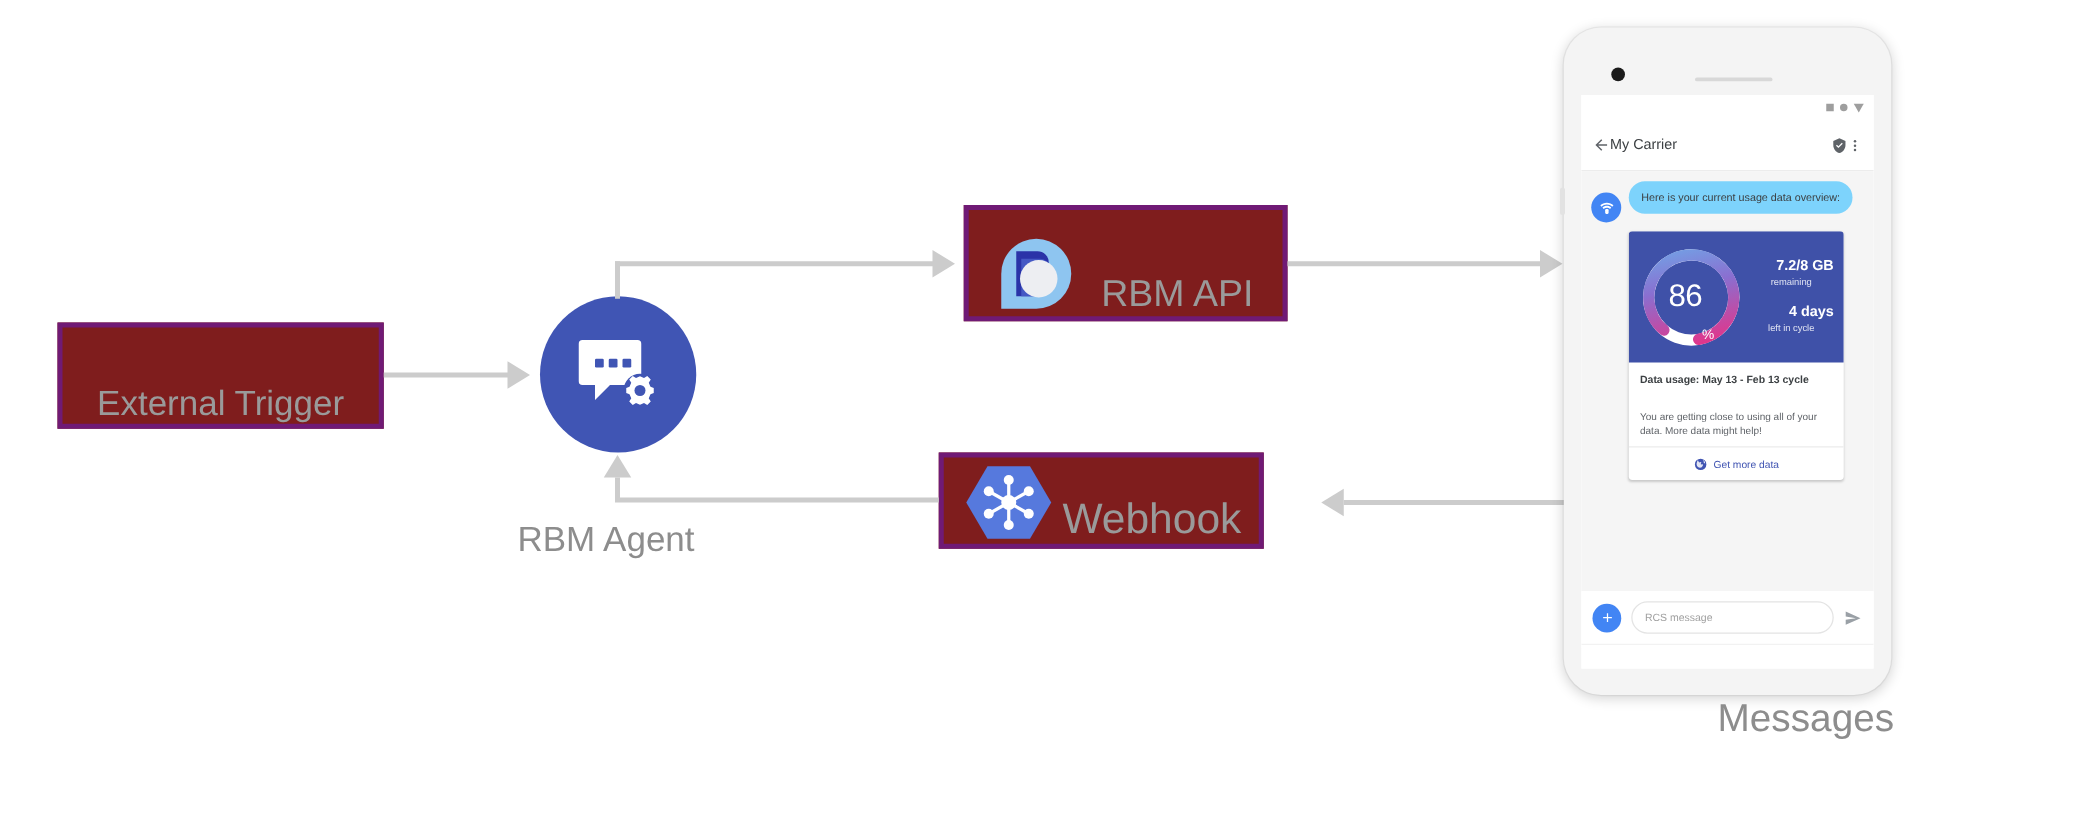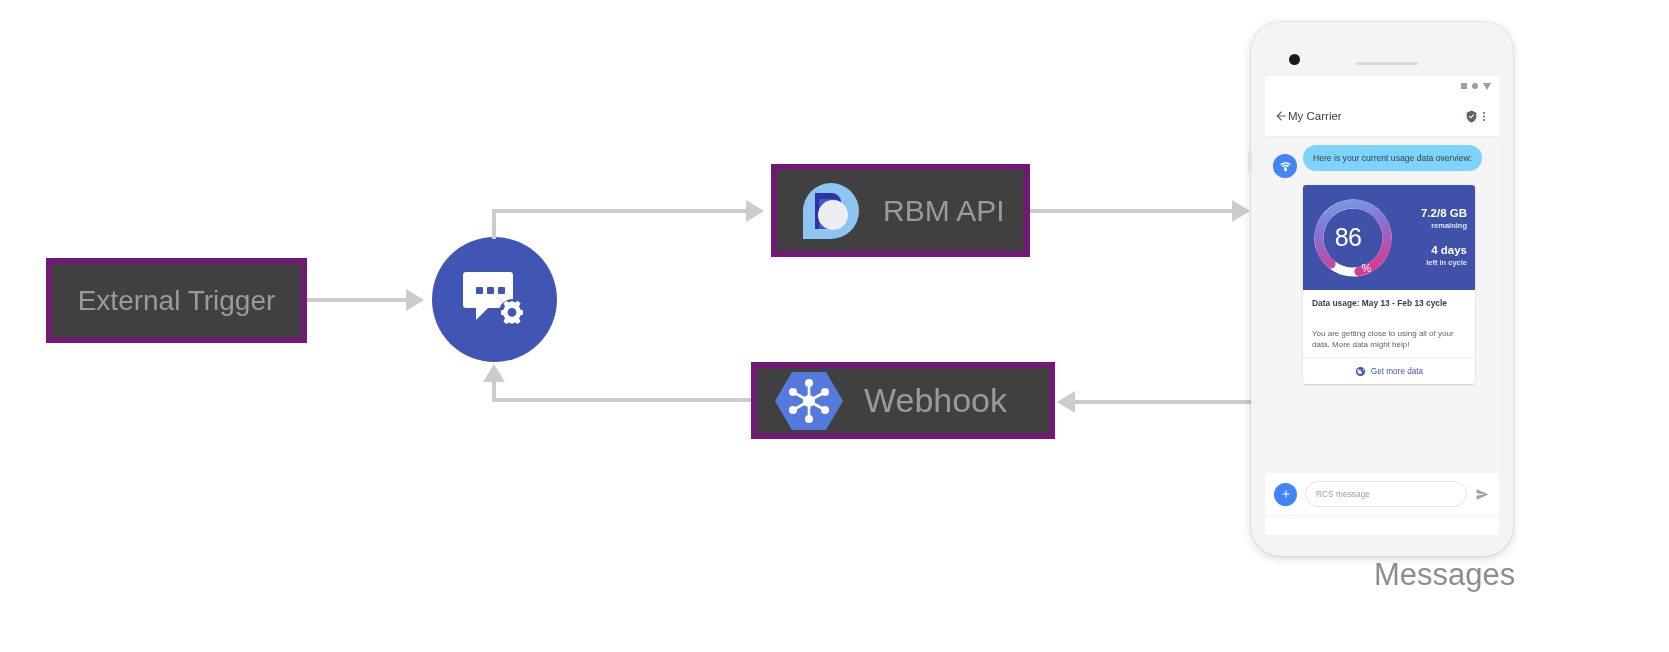--- a/index.html
+++ b/index.html
@@ -16,24 +16,24 @@
     width: 1669px;
     height: 652px;
     background: #ffffff;
     overflow: hidden;
   }
 
   
   .node-box {
     position: absolute;
     box-sizing: border-box;
-    border: 6px solid #701a75;
-    background: #404040;
-    display: flex;
-    align-items: center;
+    border: 4px solid #701a75;
+    background: #7f1d1d;
+    display: flex;
+    align-items: flex-end;
   }
   .node-label {
     font-weight: 300;
     color: #9a9a9a;
     white-space: nowrap;
   }
   .outside-label {
     position: absolute;
     font-weight: 300;
     color: #8d8d8d;
@@ -246,21 +246,21 @@
   }
   #gauge-pct .num { font-size: 25px; font-weight: 300; letter-spacing: -0.5px; }
   #gauge-pct .sym { font-size: 11px; font-weight: 400; align-self: flex-end; margin-bottom: 10px; }
   #card-stats {
     flex: 1;
     color: #ffffff;
     padding-right: 8px;
     text-align: right;
   }
   .stat-big { font-size: 11.5px; font-weight: 700; line-height: 1.2; }
-  .stat-small { font-size: 7.5px; font-weight: 700; color: #dfe2f2; line-height: 1.4; }
+  .stat-small { font-size: 7.5px; font-weight: 400; color: #dfe2f2; line-height: 1.4; text-align: center; }
   .stat-gap { height: 13px; }
   #card-text { padding: 8px 9px 7px 9px; }
   #card-title {
     font-size: 8.4px;
     font-weight: 700;
     color: #3c4043;
     margin-bottom: 3px;
   }
   #card-desc {
     font-size: 8px;
@@ -343,20 +343,21 @@
       <rect x="14" y="17" width="7" height="7" rx="1" fill="#4055b4"></rect>
       <rect x="25" y="17" width="7" height="7" rx="1" fill="#4055b4"></rect>
       <rect x="36" y="17" width="7" height="7" rx="1" fill="#4055b4"></rect>
       <g transform="translate(50,42)">
         <circle cx="0" cy="0" r="13" fill="#4055b4"></circle>
         <path d="M0,-11 L3.2,-9.6 L5.8,-11.2 L8.6,-8.4 L7,-5.8 L8.4,-2.6 L11,-1.6 L11,2.4 L8.4,3.4 L7,6.6 L8.6,9.2 L5.8,12 L3.2,10.4 L0,11.8 L-3.2,10.4 L-5.8,12 L-8.6,9.2 L-7,6.6 L-8.4,3.4 L-11,2.4 L-11,-1.6 L-8.4,-2.6 L-7,-5.8 L-8.6,-8.4 L-5.8,-11.2 L-3.2,-9.6 Z" fill="#ffffff"></path>
         <circle cx="0" cy="0.4" r="4.4" fill="#4055b4"></circle>
       </g>
     </svg>
   </div>
+  <span class="outside-label" style="left:414px; top:416px; font-size:28px;">RBM Agent</span>
 
   <div class="conn-v" style="left:492px; top:209px; height:30px;"></div>
   <div class="conn-h" style="left:492px; top:209px; width:255px;"></div>
   <div class="arrow-right" style="left:746px; top:200px;"></div>
 
   <div class="node-box" id="rbm-api-box" style="left:771px; top:164px; width:259px; height:93px; padding-left:20px; gap:20px;">
     <svg width="66" height="68" viewBox="0 0 66 68">
       <path d="M6 34 a28 28 0 1 1 28 28 h-28 z" fill="#8ec5f0"></path>
       <path d="M18 16 h17 a9 9 0 0 1 9 9 v18 a9 9 0 0 1 -9 9 h-17 z" fill="#2a33a8"></path>
       <path d="M22 22 h15 a8 8 0 0 1 8 8 v14 a8 8 0 0 1 -8 8 h-15 z" fill="#4458c4"></path>
@@ -364,21 +365,21 @@
     </svg>
     <span class="node-label" style="font-size:30px;">RBM API</span>
   </div>
 
   <div class="conn-h" style="left:1030px; top:209px; width:205px;"></div>
   <div class="arrow-right" style="left:1232px; top:200px;"></div>
 
   <div class="conn-h" style="left:1075px; top:400px; width:178px;"></div>
   <div class="arrow-left" style="left:1057px; top:391px;"></div>
 
-  <div class="node-box" id="webhook-box" style="left:751px; top:362px; width:304px; height:77px; padding-left:15px; gap:18px;">
+  <div class="node-box" id="webhook-box" style="left:751px; top:362px; width:260px; height:77px; padding-left:15px; gap:6px;">
     <svg width="74" height="66" viewBox="0 0 74 66">
       <polygon points="20,4 54,4 71,33 54,62 20,62 3,33" fill="#5679dd"></polygon>
       <circle cx="37" cy="33" r="6" fill="#ffffff"></circle>
       <circle cx="37" cy="15" r="4" fill="#ffffff"></circle>
       <circle cx="37" cy="51" r="4" fill="#ffffff"></circle>
       <circle cx="21" cy="24" r="4" fill="#ffffff"></circle>
       <circle cx="53" cy="24" r="4" fill="#ffffff"></circle>
       <circle cx="21" cy="42" r="4" fill="#ffffff"></circle>
       <circle cx="53" cy="42" r="4" fill="#ffffff"></circle>
       <g stroke="#ffffff" stroke-width="2.6">

